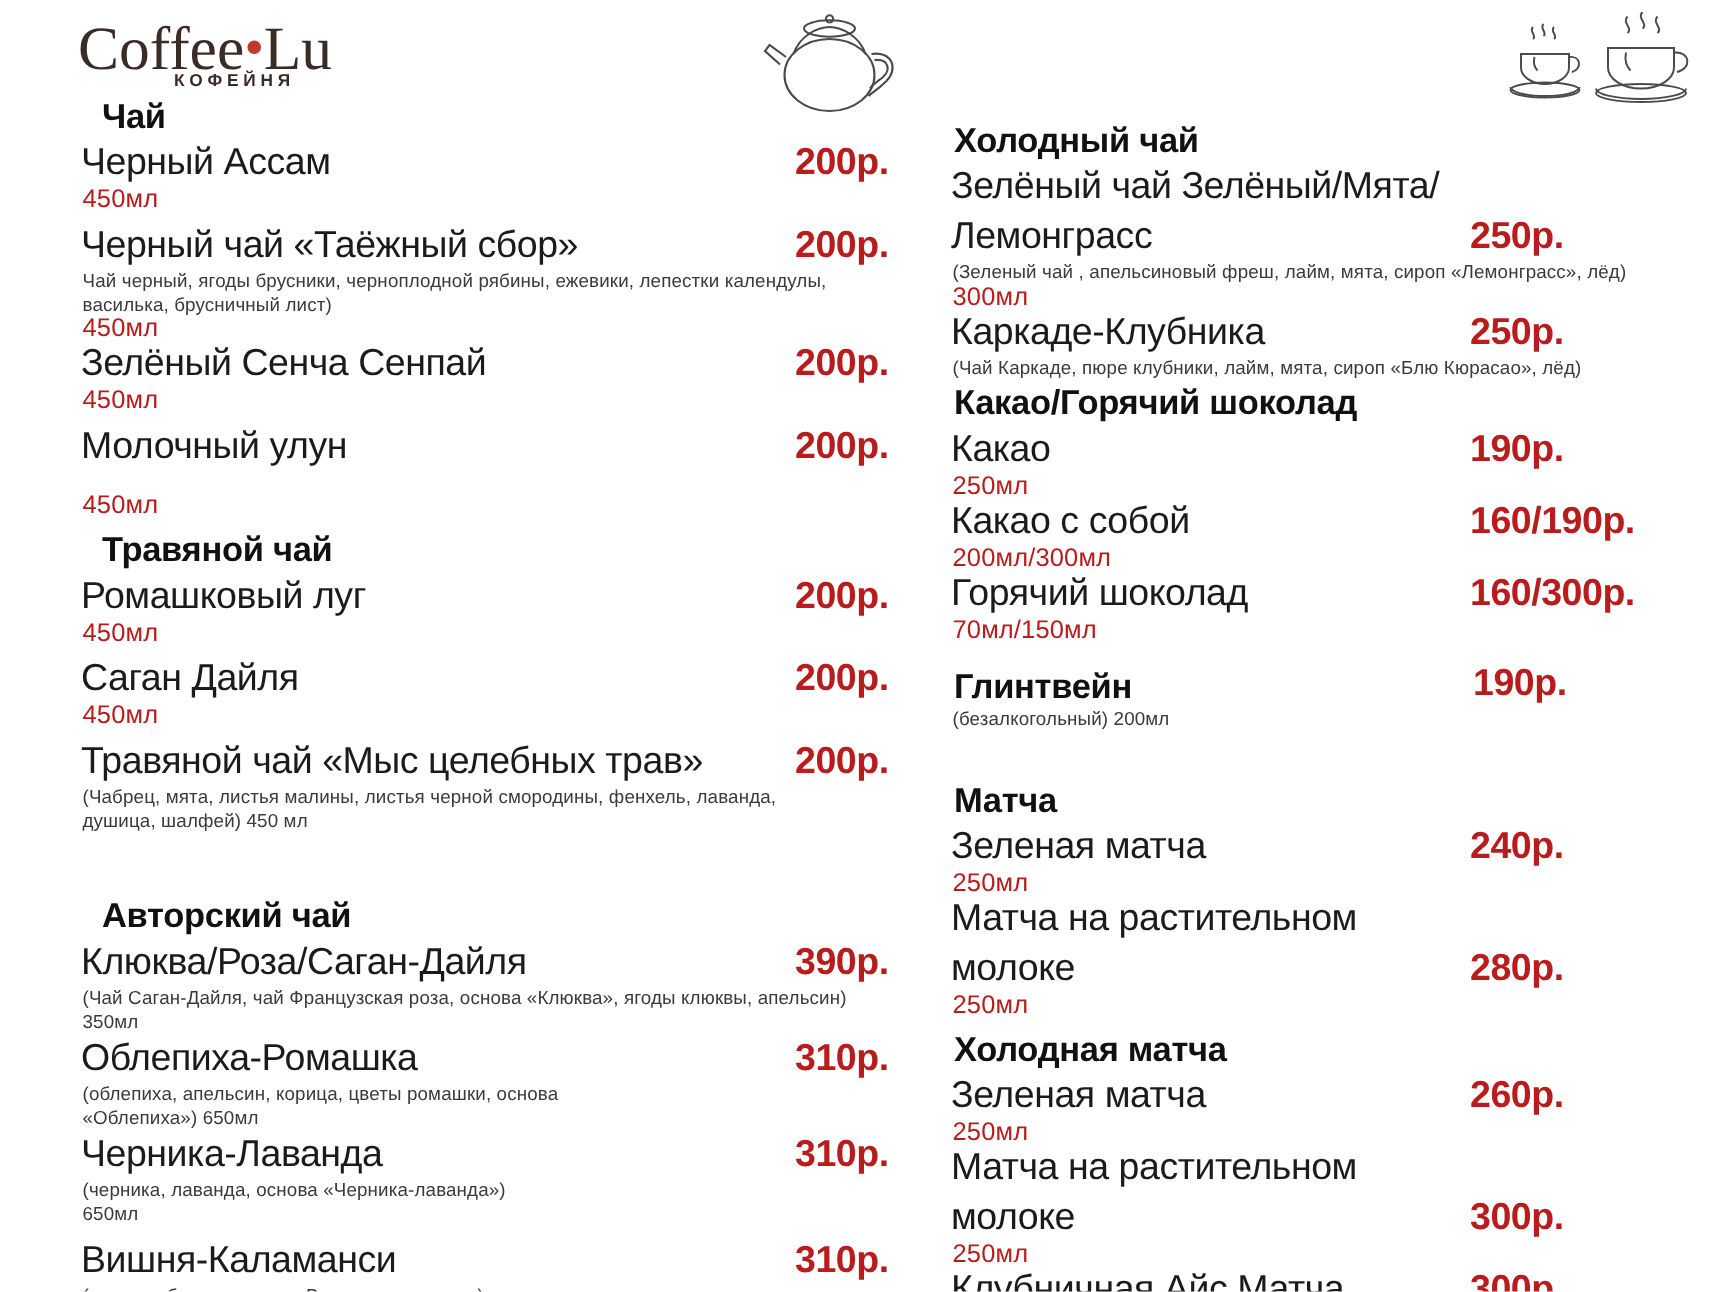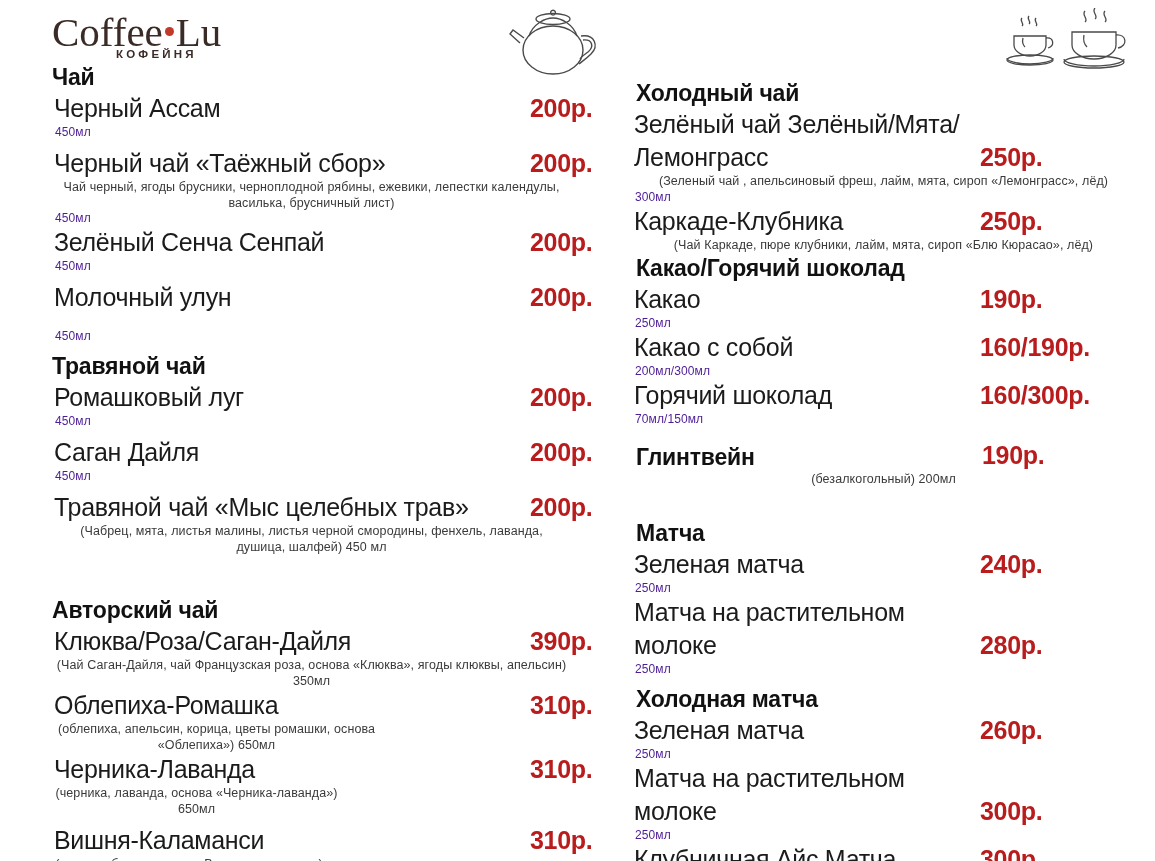--- a/index.html
+++ b/index.html
@@ -81,21 +81,21 @@
 
   
   .section-title {
     font-size: 23px;
     font-weight: bold;
     line-height: 30px;
     letter-spacing: -0.2px;
     color: #111;
     white-space: nowrap;
   }
-  .col-left .section-title  { margin-left: 4px; }
+  .col-left .section-title  { margin-left: 20px; }
   .col-right .section-title { margin-left: 4px; }
 
   
   .item {
     position: relative;
     display: flex;
     align-items: flex-start;
   }
   .item-name {
     font-size: 25px;
@@ -120,29 +120,28 @@
 
   
   .item.wrap .item-price { top: 33px; }
 
   .desc {
     font-size: 12.5px;
     line-height: 15.5px;
     color: #3a3a3a;
     letter-spacing: 0.1px;
     max-width: 520px;
-    text-align: center;
   }
   .col-left  .desc { padding-left: 7px; }
   .col-right .desc { padding-left: 3px; max-width: 500px; }
 
   .vol {
-    font-size: 12px;
+    font-size: 17px;
     line-height: 15px;
-    color: #4c1d95;
+    color: #b91c1c;
     letter-spacing: 0.1px;
   }
   .col-left  .vol { padding-left: 7px; }
   .col-right .vol { padding-left: 3px; }
 
   .gap-sm { height: 7px; }
   .gap-md { height: 15px; }
   .gap-lg { height: 30px; }
   .gap-xl { height: 40px; }
 </style>

